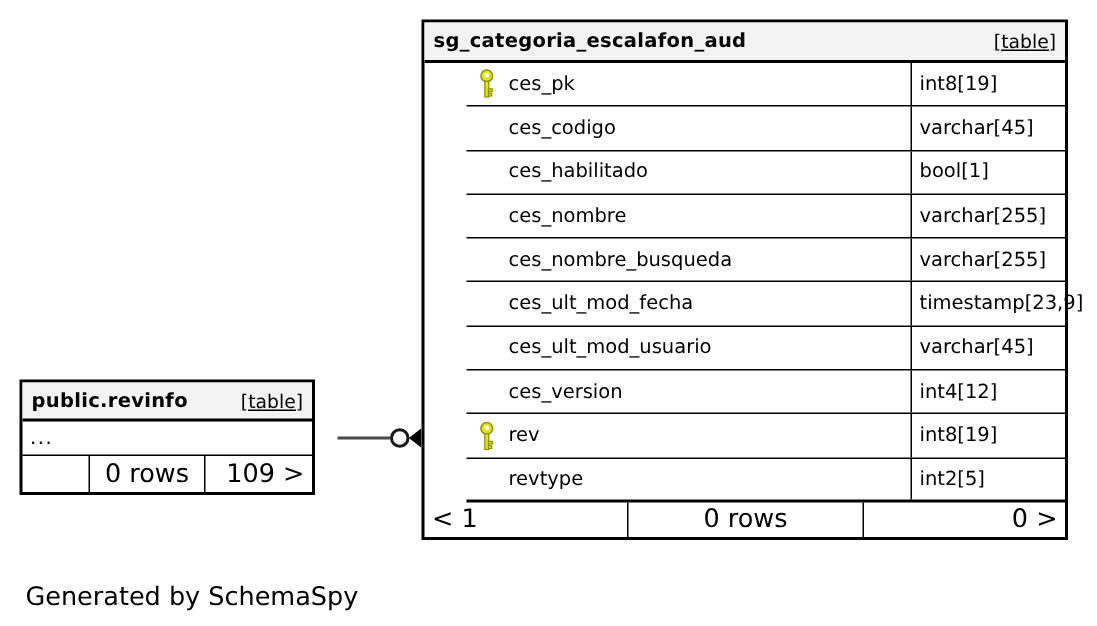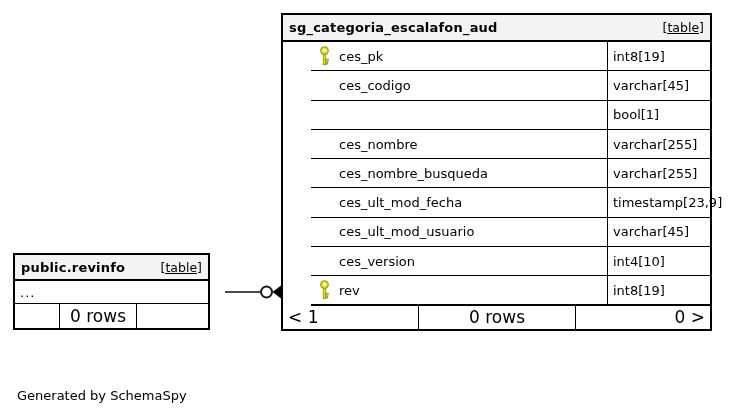--- a/index.html
+++ b/index.html
@@ -80,21 +80,21 @@
   }
   .rel-table .t-footer { height: 24px; }
   .rel-table .f-left  { flex: 0 0 45px; border-right: 1px solid #000; }
   .rel-table .f-center{ flex: 0 0 77px; border-right: 1px solid #000; justify-content: center; }
   .rel-table .f-right { flex: 1 1 auto; justify-content: flex-end; padding-right: 5px; }
   .edge-svg { position: absolute; left: 0; top: 0; pointer-events: none; }
   .caption {
     position: absolute;
     left: 17px;
     top: 388px;
-    font-size: 13px;
+    font-size: 17px;
     color: #000000;
   }
 </style>
 </head>
 <body>
 
 <div class="canvas">
 
   <svg class="edge-svg" width="731" height="417" aria-hidden="true">
     <line x1="225" y1="292" x2="260" y2="292" stroke="#4a4a4a" stroke-width="2"></line>
@@ -142,20 +142,21 @@
     <span class="col-name">
       <span class="key-wrap">
         <svg width="11" height="20" viewBox="0 0 11 20" aria-hidden="true" style="visibility: hidden;">
           <circle cx="5.5" cy="4.6" r="3.9" fill="#e2e21f" stroke="#8f8f00" stroke-width="1"></circle>
           <circle cx="5.5" cy="4.2" r="1.5" fill="#ffffff"></circle>
           <rect x="4.2" y="8.2" width="2.6" height="10.5" fill="#e2e21f" stroke="#8f8f00" stroke-width="0.8"></rect>
           <rect x="6.6" y="13.2" width="2.6" height="1.8" fill="#e2e21f" stroke="#8f8f00" stroke-width="0.8"></rect>
           <rect x="6.6" y="16.2" width="2.2" height="1.8" fill="#e2e21f" stroke="#8f8f00" stroke-width="0.8"></rect>
         </svg>
       </span>
+      <span>ces_habilitado</span>
     </span>
     <span class="col-type">bool[1]</span>
   </div>
         <div class="col-row">
     <span class="col-name">
       <span class="key-wrap">
         <svg width="11" height="20" viewBox="0 0 11 20" aria-hidden="true" style="visibility: hidden;">
           <circle cx="5.5" cy="4.6" r="3.9" fill="#e2e21f" stroke="#8f8f00" stroke-width="1"></circle>
           <circle cx="5.5" cy="4.2" r="1.5" fill="#ffffff"></circle>
           <rect x="4.2" y="8.2" width="2.6" height="10.5" fill="#e2e21f" stroke="#8f8f00" stroke-width="0.8"></rect>
@@ -218,51 +219,67 @@
         <svg width="11" height="20" viewBox="0 0 11 20" aria-hidden="true" style="visibility: hidden;">
           <circle cx="5.5" cy="4.6" r="3.9" fill="#e2e21f" stroke="#8f8f00" stroke-width="1"></circle>
           <circle cx="5.5" cy="4.2" r="1.5" fill="#ffffff"></circle>
           <rect x="4.2" y="8.2" width="2.6" height="10.5" fill="#e2e21f" stroke="#8f8f00" stroke-width="0.8"></rect>
           <rect x="6.6" y="13.2" width="2.6" height="1.8" fill="#e2e21f" stroke="#8f8f00" stroke-width="0.8"></rect>
           <rect x="6.6" y="16.2" width="2.2" height="1.8" fill="#e2e21f" stroke="#8f8f00" stroke-width="0.8"></rect>
         </svg>
       </span>
       <span>ces_version</span>
     </span>
-    <span class="col-type">int4[10]</span>
+    <span class="col-type">int4[12]</span>
   </div>
         <div class="col-row">
     <span class="col-name">
       <span class="key-wrap">
         <svg width="11" height="20" viewBox="0 0 11 20" aria-hidden="true">
           <circle cx="5.5" cy="4.6" r="3.9" fill="#e2e21f" stroke="#8f8f00" stroke-width="1"></circle>
           <circle cx="5.5" cy="4.2" r="1.5" fill="#ffffff"></circle>
           <rect x="4.2" y="8.2" width="2.6" height="10.5" fill="#e2e21f" stroke="#8f8f00" stroke-width="0.8"></rect>
           <rect x="6.6" y="13.2" width="2.6" height="1.8" fill="#e2e21f" stroke="#8f8f00" stroke-width="0.8"></rect>
           <rect x="6.6" y="16.2" width="2.2" height="1.8" fill="#e2e21f" stroke="#8f8f00" stroke-width="0.8"></rect>
         </svg>
       </span>
       <span>rev</span>
     </span>
     <span class="col-type">int8[19]</span>
+  </div>
+        <div class="col-row">
+    <span class="col-name">
+      <span class="key-wrap">
+        <svg width="11" height="20" viewBox="0 0 11 20" aria-hidden="true" style="visibility: hidden;">
+          <circle cx="5.5" cy="4.6" r="3.9" fill="#e2e21f" stroke="#8f8f00" stroke-width="1"></circle>
+          <circle cx="5.5" cy="4.2" r="1.5" fill="#ffffff"></circle>
+          <rect x="4.2" y="8.2" width="2.6" height="10.5" fill="#e2e21f" stroke="#8f8f00" stroke-width="0.8"></rect>
+          <rect x="6.6" y="13.2" width="2.6" height="1.8" fill="#e2e21f" stroke="#8f8f00" stroke-width="0.8"></rect>
+          <rect x="6.6" y="16.2" width="2.2" height="1.8" fill="#e2e21f" stroke="#8f8f00" stroke-width="0.8"></rect>
+        </svg>
+      </span>
+      <span>revtype</span>
+    </span>
+    <span class="col-type">int2[5]</span>
   </div>
       </div>
     <div class="t-footer">
       <span class="cell f-left">&lt; 1</span>
       <span class="cell f-center">0 rows</span>
       <span class="cell f-right">0 &gt;</span>
     </div>
   </div>
 
   <div class="table-node rel-table">
     <div class="t-header">
       <span class="t-title">public.revinfo</span>
       <span class="t-type">[table]</span>
     </div>
     <div class="rel-row">...</div>
     <div class="t-footer">
       <span class="cell f-left"></span>
       <span class="cell f-center">0 rows</span>
+      <span class="cell f-right">109 &gt;</span>
     </div>
   </div>
 
   <div class="caption">Generated by SchemaSpy</div>
 </div>
 
 </body></html>

